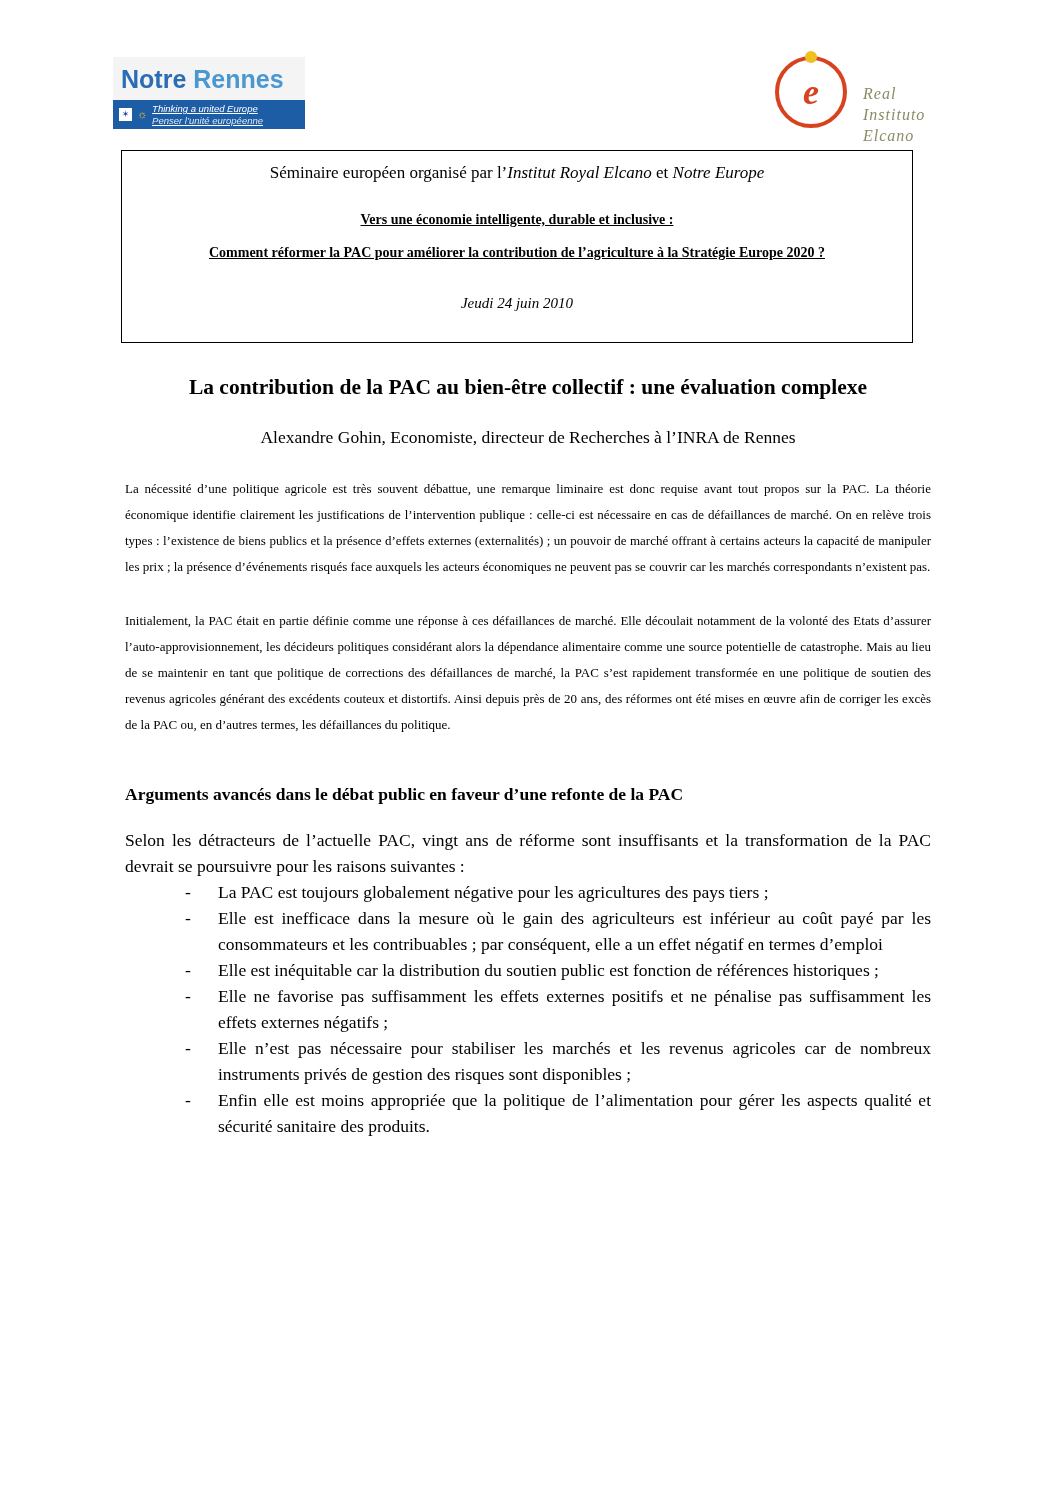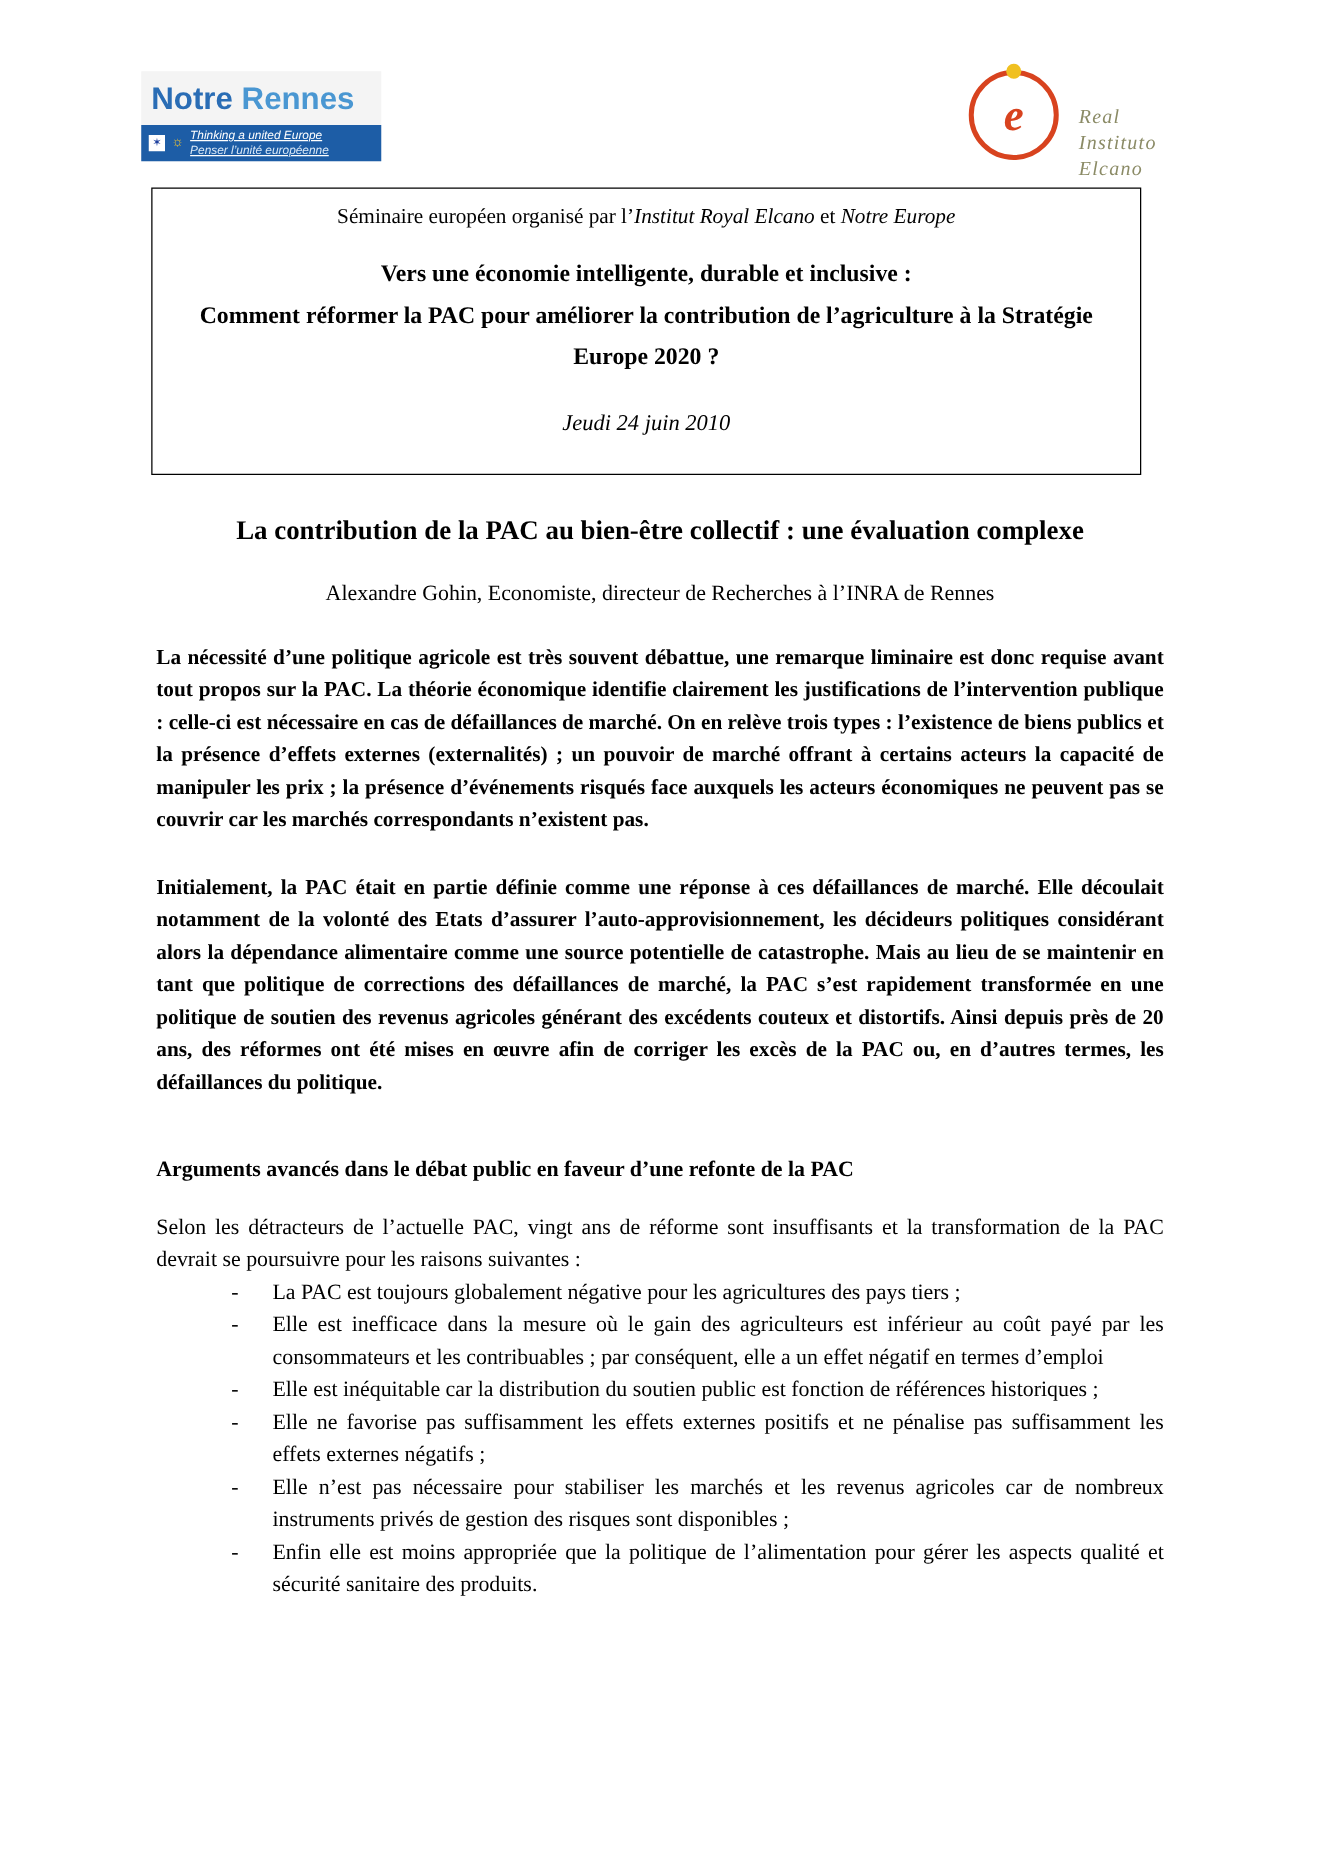--- a/index.html
+++ b/index.html
@@ -59,33 +59,33 @@
     position:relative;box-sizing:border-box;
     margin:150px 0 0 121px;width:792px;
     border:1px solid #000;
     padding:12px 20px 30px;
     text-align:center;
   }
   .seminar-line{font-size:17px;}
   .seminar-line .it{font-style:italic;}
   .seminar-title{
     margin:20px auto 0;max-width:790px;
-    font-size:19px;font-weight:bold;line-height:33px;
+    font-size:14px;font-weight:bold;line-height:33px;text-decoration:underline;
   }
-  .seminar-date{margin-top:26px;font-size:18px;font-style:italic;}
+  .seminar-date{margin-top:26px;font-size:15px;font-style:italic;}
 
   
   .content{width:806px;margin-left:125px;}
   .page-title{
     margin-top:32px;text-align:center;
     font-size:21.5px;font-weight:bold;
   }
   .author-line{margin-top:27px;text-align:center;font-size:17.5px;}
   .para{
-    margin-top:28px;font-size:17px;line-height:26px;text-align:justify;font-weight:bold;
+    margin-top:28px;font-size:13px;line-height:26px;text-align:justify;
   }
   .section-heading{
     margin-top:46px;font-size:17.5px;font-weight:bold;
   }
   .list-intro{margin-top:22px;font-size:17.5px;line-height:26px;text-align:justify;}
   .bullets{margin-top:0;}
   .bullet{display:flex;font-size:17.5px;line-height:26px;}
   .bullet .dash{flex:0 0 auto;margin-left:60px;width:33px;}
   .bullet .btxt{flex:1 1 auto;text-align:justify;}
 </style>

